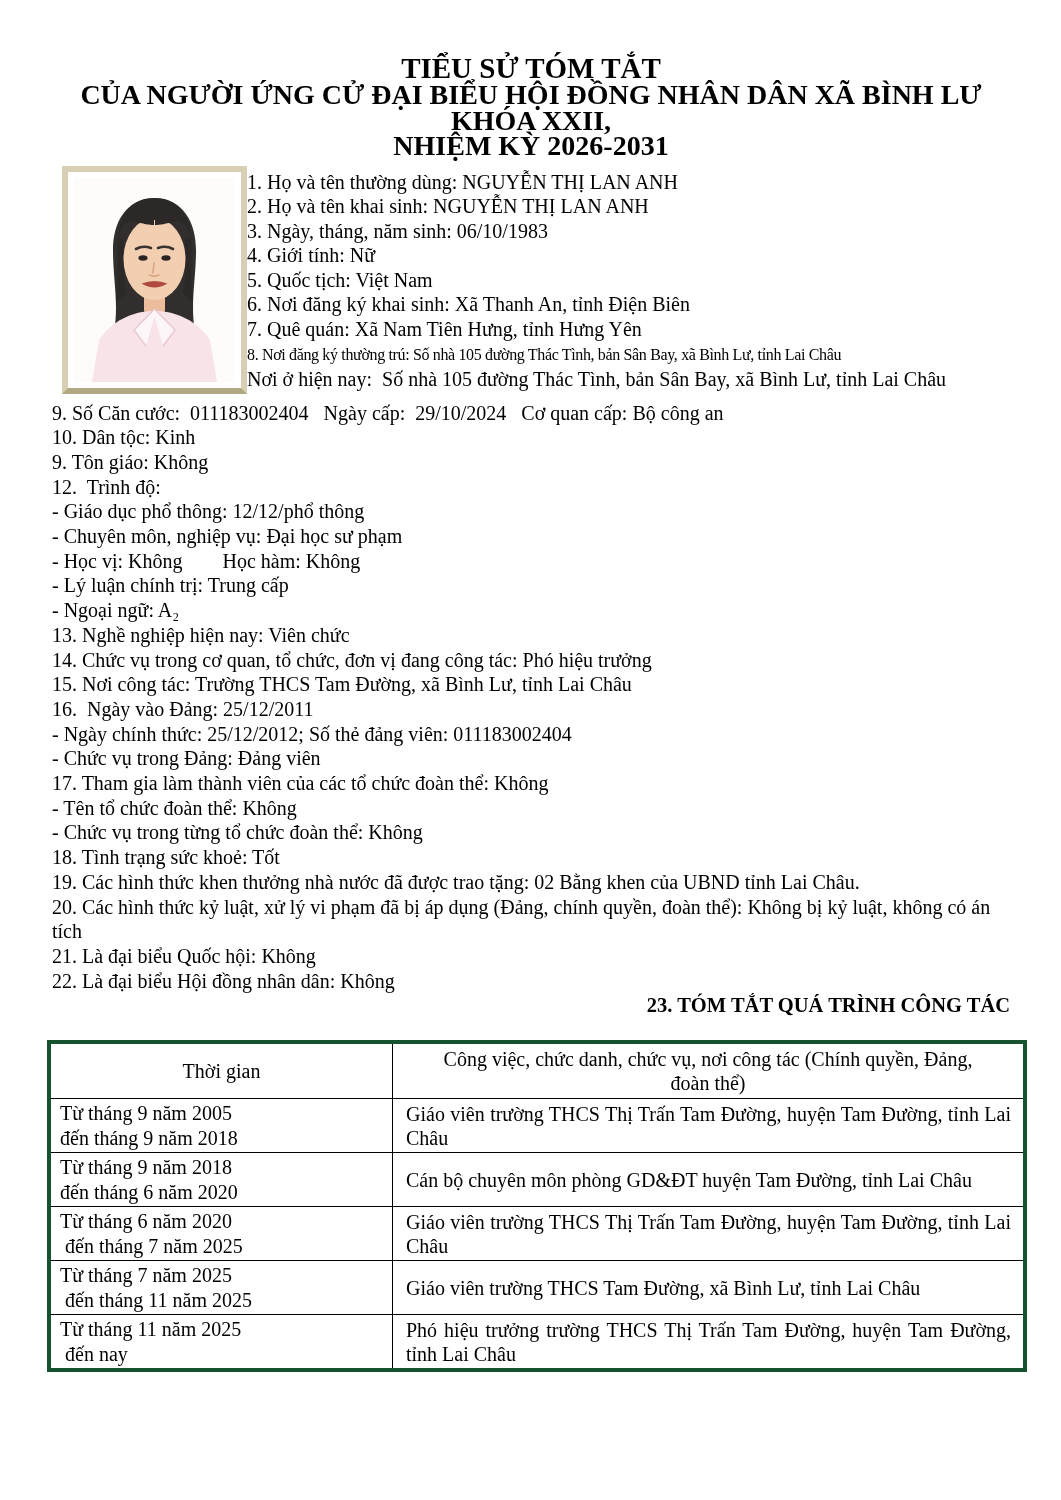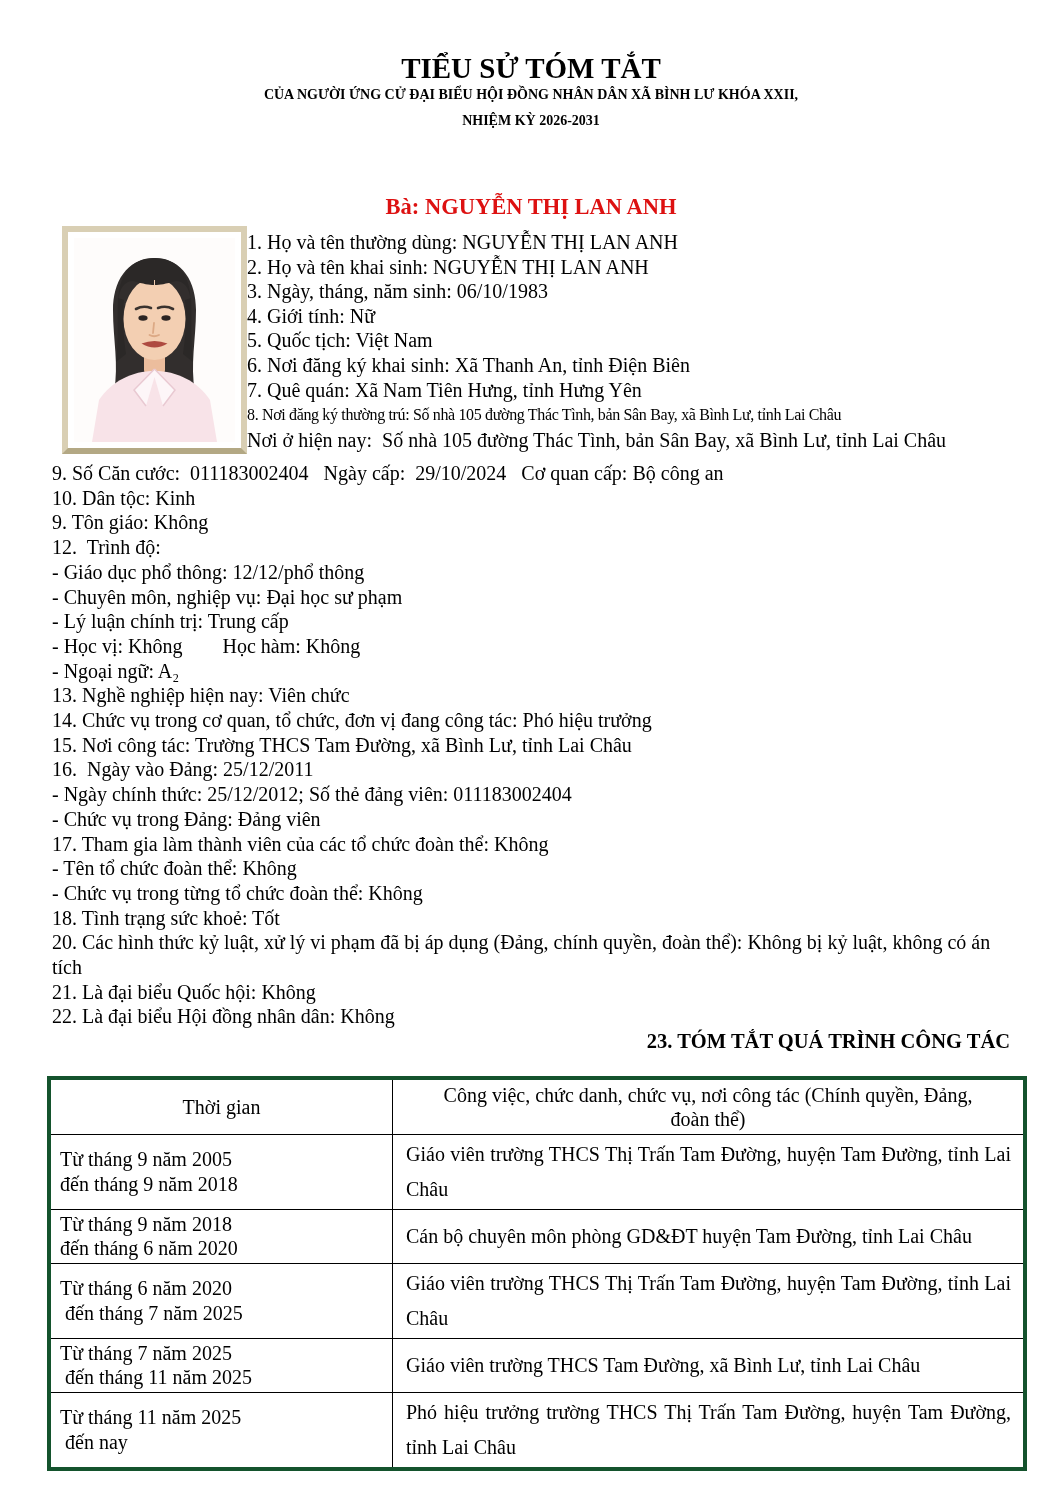--- a/index.html
+++ b/index.html
@@ -11,21 +11,21 @@
     font-family: "Liberation Serif", serif;
     overflow: hidden;
   }
   .page { padding: 55px 51px 0 52px; }
 
   .title {
     font-size: 29px; font-weight: bold; text-align: center; line-height: 27px;
     white-space: pre-wrap;
   }
   .subtitle {
-    font-size: 14px; font-weight: bold; text-align: center; line-height: 25.5px;
+    font-size: 28px; font-weight: bold; text-align: center; line-height: 25.5px;
     white-space: pre-wrap;
   }
   .name-heading {
     margin-top: 62px;
     font-size: 22.5px; font-weight: bold; text-align: center; line-height: 24px;
     color: #dd1111;
   }
 
   .top-row { display: flex; align-items: flex-start; margin-top: 7px; }
   .photo-frame {
@@ -84,36 +84,35 @@
   }
   th.col-period { width: 325px; }
   td.period {
     padding: 2px 6px 2px 9px;
     line-height: 24.5px;
     vertical-align: middle;
   }
   td.period div { white-space: pre-wrap; }
   td.desc {
     padding: 2px 12px 2px 13px;
-    line-height: 35px;
+    line-height: 24px;
     text-align: justify;
     vertical-align: middle;
     margin-left: 15px;
   }
 </style>
 </head>
 <body>
 
 <div class="page">
 
   <div class="title">TIỂU SỬ TÓM TẮT</div>
   <div class="subtitle">CỦA NGƯỜI ỨNG CỬ ĐẠI BIỂU HỘI ĐỒNG NHÂN DÂN XÃ BÌNH LƯ KHÓA XXII,</div>
   <div class="subtitle">NHIỆM KỲ 2026-2031</div>
 
-  <div class="name-heading">Bà: NGUYỄN THỊ LAN ANH</div>
 
   <div class="top-row">
     <div class="photo-frame">
       <svg width="161" height="204" viewBox="0 0 161 204" xmlns="http://www.w3.org/2000/svg">
         <rect x="0" y="0" width="161" height="204" fill="#fefcfb"></rect>
 
         <path d="M80.5,20 C52,21 39,44 39,72 C39,102 45,126 40,154 L121,154 C116,126 122,102 122,72 C122,44 109,21 80.5,20 Z" fill="#322e2d"></path>
 
         <rect x="70" y="108" width="21" height="30" rx="6" fill="#ecbd9d"></rect>
 
@@ -153,33 +152,34 @@
     </div>
   </div>
 
   <div class="bio-list">
     <div class="line">9. Số Căn cước:  011183002404   Ngày cấp:  29/10/2024   Cơ quan cấp: Bộ công an</div>
     <div class="line">10. Dân tộc: Kinh</div>
     <div class="line">9. Tôn giáo: Không</div>
     <div class="line">12.  Trình độ:</div>
     <div class="line">- Giáo dục phổ thông: 12/12/phổ thông</div>
     <div class="line">- Chuyên môn, nghiệp vụ: Đại học sư phạm</div>
+    <div class="line">- Học vị: Không        Học hàm: Không</div>
     <div class="line">- Lý luận chính trị: Trung cấp</div>
-    <div class="line">- Học vị: Không        Học hàm: Không</div>
     <div class="line">- Ngoại ngữ: A₂</div>
     <div class="line">13. Nghề nghiệp hiện nay: Viên chức</div>
     <div class="line">14. Chức vụ trong cơ quan, tổ chức, đơn vị đang công tác: Phó hiệu trưởng</div>
     <div class="line">15. Nơi công tác: Trường THCS Tam Đường, xã Bình Lư, tỉnh Lai Châu</div>
     <div class="line">16.  Ngày vào Đảng: 25/12/2011</div>
     <div class="line">- Ngày chính thức: 25/12/2012; Số thẻ đảng viên: 011183002404</div>
     <div class="line">- Chức vụ trong Đảng: Đảng viên</div>
     <div class="line">17. Tham gia làm thành viên của các tổ chức đoàn thể: Không</div>
     <div class="line">- Tên tổ chức đoàn thể: Không</div>
     <div class="line">- Chức vụ trong từng tổ chức đoàn thể: Không</div>
     <div class="line">18. Tình trạng sức khoẻ: Tốt</div>
+    <div class="line">19. Các hình thức khen thưởng nhà nước đã được trao tặng: 02 Bằng khen của UBND tỉnh Lai Châu.</div>
     <div class="line">20. Các hình thức kỷ luật, xử lý vi phạm đã bị áp dụng (Đảng, chính quyền, đoàn thể): Không bị kỷ luật, không có án tích</div>
     <div class="line">21. Là đại biểu Quốc hội: Không</div>
     <div class="line">22. Là đại biểu Hội đồng nhân dân: Không</div>
   </div>
 
   <div class="section-title">23. TÓM TẮT QUÁ TRÌNH CÔNG TÁC</div>
 
   <table class="work-table">
     <thead>
       <tr>

